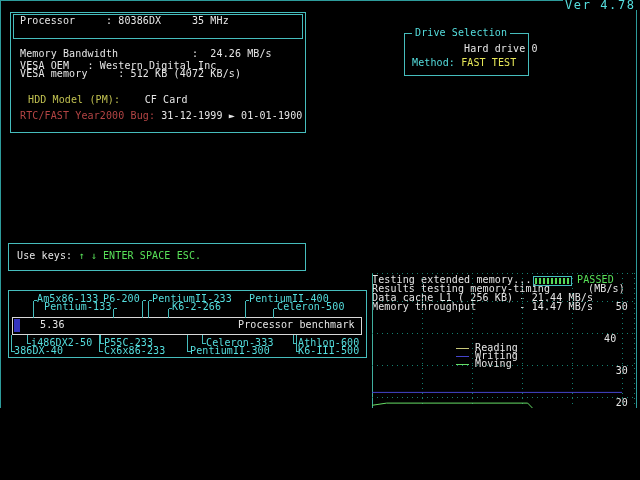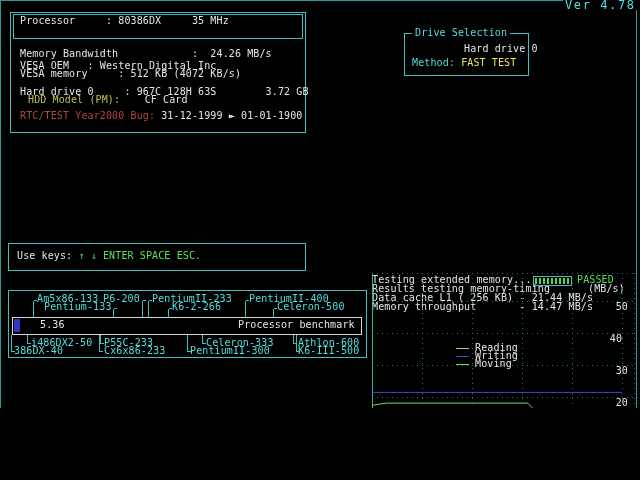--- a/index.html
+++ b/index.html
@@ -32,23 +32,22 @@
 
   <div class="abs" style="left:0;top:2;width:635px;height:469px;border:1px solid #2d9b9b;"></div>
   <div class="abs ver" style="left:563px;top:0;">Ver 4.78</div>
 
   <div class="box" style="left:10px;top:12px;width:294px;height:119px;"></div>
   <div class="box" style="left:13px;top:14px;width:288px;height:23px;"></div>
   <div class="abs t" style="left:20px;top:17px;">Processor     : 80386DX     35 MHz</div>
   <div class="abs t" style="left:20px;top:50px;">Memory Bandwidth            :  24.26 MB/s</div>
   <div class="abs t" style="left:20px;top:62px;">VESA OEM   : Western Digital Inc</div>
   <div class="abs t" style="left:20px;top:70px;">VESA memory     : 512 KB (4072 KB/s)</div>
-  <div class="abs t" style="left:20px;top:88px;">Hard drive 0     : 967C 128H 63S        3.72 GB</div>
   <div class="abs t" style="left:20px;top:96px;"><span class="olive">HDD Model (PM):</span><span>    CF Card</span></div>
-  <div class="abs t" style="left:20px;top:112px;"><span class="red">RTC/TEST Year2000 Bug:</span><span> 31-12-1999 ► 01-01-1900</span></div>
+  <div class="abs t" style="left:20px;top:112px;"><span class="red">RTC/FAST Year2000 Bug:</span><span> 31-12-1999 ► 01-01-1900</span></div>
 
   <div class="box" style="left:404px;top:33px;width:123px;height:41px;"></div>
   <div class="abs t cyan" style="left:412px;top:29px;background:#000;padding:0 3px;">Drive Selection</div>
   <div class="abs t" style="left:424px;top:45px;padding-left:40px;">Hard drive 0</div>
   <div class="abs t" style="left:412px;top:59px;"><span class="cyan">Method: </span><span class="yellow">FAST TEST</span></div>
 
   <div class="box" style="left:8px;top:243px;width:296px;height:26px;"></div>
   <div class="abs t" style="left:17px;top:252px;"><span>Use keys: </span><span class="green">↑ ↓ ENTER SPACE ESC.</span></div>
 
   <div class="box" style="left:8px;top:290px;width:357px;height:66px;"></div>
@@ -87,21 +86,21 @@
     <div class="abs t cyan" style="left: 298px; top: 347px;">K6-III-500</div>
     <div class="gh" style="left: 372px; top: 273px; width: 262px;"></div>
     <div class="gv" style="left: 634px; top: 273px; height: 187px;"></div>
     <div class="gh" style="left: 372px; top: 429px; width: 262px;"></div>
     <div class="abs t" style="left: 604px; top: 431px; width: 24px; text-align: right;">10</div>
     <div class="gh" style="left: 372px; top: 397px; width: 262px;"></div>
     <div class="abs t" style="left: 604px; top: 399px; width: 24px; text-align: right;">20</div>
     <div class="gh" style="left: 372px; top: 365px; width: 262px;"></div>
     <div class="abs t" style="left: 604px; top: 367px; width: 24px; text-align: right;">30</div>
     <div class="gh" style="left: 372px; top: 333px; width: 262px;"></div>
-    <div class="abs t" style="left: 604px; top: 335px; width: 24px; text-align: center;">40</div>
+    <div class="abs t" style="left: 604px; top: 335px; width: 24px; text-align: left;">40</div>
     <div class="gh" style="left: 372px; top: 301px; width: 262px;"></div>
     <div class="abs t" style="left: 604px; top: 303px; width: 24px; text-align: right;">50</div>
     <div class="abs t" style="left: 362px; top: 462px; width: 30px; text-align: right;">4</div>
     <div class="gv" style="left: 422px; top: 273px; height: 187px;"></div>
     <div class="abs t" style="left: 395px; top: 462px; width: 30px; text-align: right;">16</div>
     <div class="gv" style="left: 472px; top: 273px; height: 187px;"></div>
     <div class="abs t" style="left: 445px; top: 462px; width: 30px; text-align: right;">64</div>
     <div class="gv" style="left: 522px; top: 273px; height: 187px;"></div>
     <div class="abs t" style="left: 495px; top: 462px; width: 30px; text-align: right;">256</div>
     <div class="gv" style="left: 572px; top: 273px; height: 187px;"></div>

